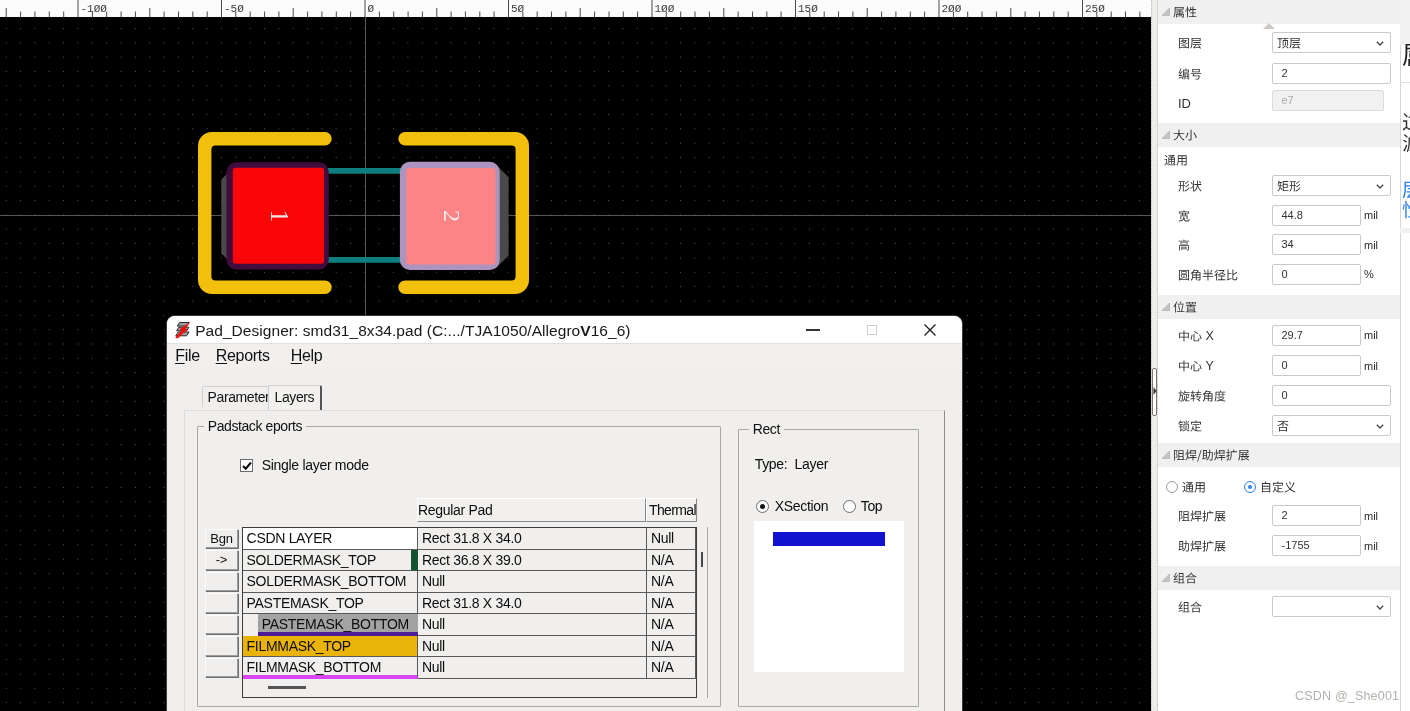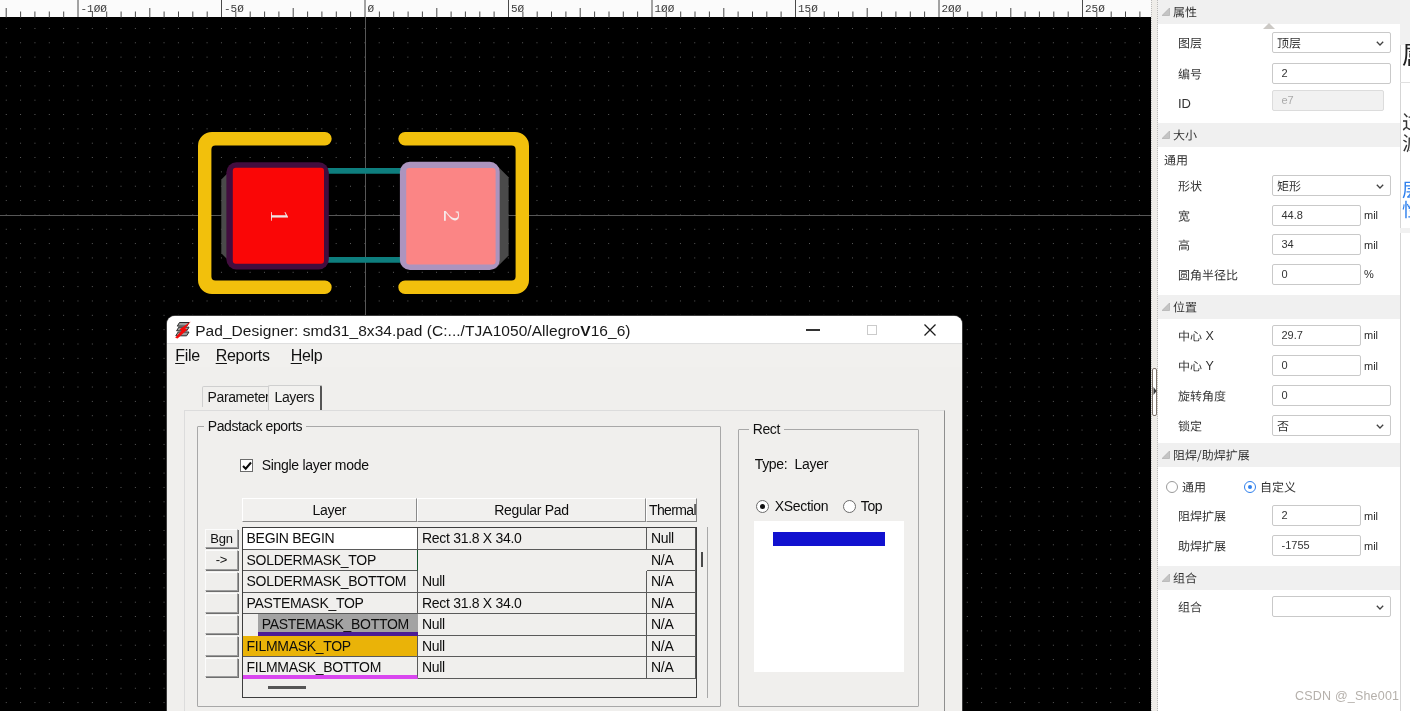--- a/index.html
+++ b/index.html
@@ -163,28 +163,28 @@
     <div class="tab" style="left:35px;top:70.4px;width:80.2px;height:21.1px;line-height:21px">Parameters</div>
     <div class="tab" style="left:101px;top:68.6px;width:54.3px;height:25px;line-height:23px;border-right:2px solid #555;background:#f2f1ef;z-index:2">Layers</div>
     <div id="sheet"></div>
     <div class="grp" style="left:30.3px;top:110px;width:524px;height:281px"></div>
     <div class="glab" style="left:37px;top:103px">Padstack eports</div>
     <div class="abs" style="left:73.3px;top:142.8px;width:13px;height:13px;background:#fff;border:1px solid #6b6b6b"></div>
     <svg class="abs" style="left:75px;top:144.5px" width="10" height="10">
       <path d="M1 5 L3.7 7.7 L9 1.5" stroke="#0a0a0a" stroke-width="2" fill="none"></path>
     </svg>
     <div class="abs t15" style="left:95px;top:141px">Single layer mode</div>
-    <div class="abs t15" style="left:74.9px;top:181.5px;width:175.4px;height:24px;line-height:23px;text-align:center;background:#f1f0ee;border:1px solid #8a8a8a;border-top-color:#fff;border-left-color:#fff;overflow:hidden">Layer</div>
-    <div class="abs t15" style="left:250.3px;top:181.5px;width:229.0px;height:24px;line-height:23px;text-align:center;background:#f1f0ee;border:1px solid #8a8a8a;border-top-color:#fff;border-left-color:#fff;overflow:hidden">Regular Pad</div>
+    <div class="abs t15" style="left:250.3px;top:181.5px;width:229.0px;height:24px;line-height:23px;background:#f1f0ee;border:1px solid #8a8a8a;border-top-color:#fff;border-left-color:#fff;overflow:hidden">Regular Pad</div>
     <div class="abs t15" style="left:479.3px;top:181.5px;width:51.5px;height:24px;line-height:23px;padding-left:2px;letter-spacing:-0.62px;background:#f1f0ee;border:1px solid #8a8a8a;border-top-color:#fff;border-left-color:#fff;overflow:hidden">Thermal</div>
     <div class="abs" style="left:74.9px;top:211.0px;width:455.9px;height:171.0px;background:#f0efed;border:1.5px solid #3d3d3d"></div>
-    <div class="cell t15" style="left:75.9px;top:212.0px;width:175.4px;height:21.6px;line-height:20.6px;padding-left:4px;background:#fff;border-right:1px solid #5a5a5a;border-bottom:1px solid #5a5a5a">BEGIN BEGIN</div>
+    <div class="cell t15" style="left:75.9px;top:212.0px;width:175.4px;height:21.6px;line-height:20.6px;padding-left:4px;background:#fff;border-right:1px solid #5a5a5a;border-bottom:1px solid #5a5a5a">CSDN LAYER</div>
     <div class="cell t15" style="left:251.3px;top:212.0px;width:229.0px;height:21.6px;line-height:20.6px;padding-left:4px;background:#f0efed;border-right:1px solid #5a5a5a;border-bottom:1px solid #5a5a5a">Rect 31.8 X 34.0</div>
     <div class="cell t15" style="left:480.3px;top:212.0px;width:49.5px;height:21.6px;line-height:20.6px;padding-left:4px;background:#f0efed;border-right:1px solid #5a5a5a;border-bottom:1px solid #5a5a5a">Null</div>
-    <div class="cell t15" style="left:75.9px;top:233.6px;width:175.4px;height:21.6px;line-height:20.6px;padding-left:4px;background:#f0efed;border-right:1px solid #14532d;border-bottom:1px solid #5a5a5a">SOLDERMASK_TOP</div>
+    <div class="cell t15" style="left:75.9px;top:233.6px;width:175.4px;height:21.6px;line-height:20.6px;padding-left:4px;background:#f0efed;border-right:7px solid #14532d;border-bottom:1px solid #5a5a5a">SOLDERMASK_TOP</div>
+    <div class="cell t15" style="left:251.3px;top:233.6px;width:229.0px;height:21.6px;line-height:20.6px;padding-left:4px;background:#f0efed;border-right:1px solid #5a5a5a;border-bottom:1px solid #5a5a5a">Rect 36.8 X 39.0</div>
     <div class="cell t15" style="left:480.3px;top:233.6px;width:49.5px;height:21.6px;line-height:20.6px;padding-left:4px;background:#f0efed;border-right:1px solid #5a5a5a;border-bottom:1px solid #5a5a5a">N/A</div>
     <div class="cell t15" style="left:75.9px;top:255.1px;width:175.4px;height:21.6px;line-height:20.6px;padding-left:4px;background:#f0efed;border-right:1px solid #5a5a5a;border-bottom:1px solid #5a5a5a">SOLDERMASK_BOTTOM</div>
     <div class="cell t15" style="left:251.3px;top:255.1px;width:229.0px;height:21.6px;line-height:20.6px;padding-left:4px;background:#f0efed;border-right:1px solid #5a5a5a;border-bottom:1px solid #5a5a5a">Null</div>
     <div class="cell t15" style="left:480.3px;top:255.1px;width:49.5px;height:21.6px;line-height:20.6px;padding-left:4px;background:#f0efed;border-right:1px solid #5a5a5a;border-bottom:1px solid #5a5a5a">N/A</div>
     <div class="cell t15" style="left:75.9px;top:276.7px;width:175.4px;height:21.6px;line-height:20.6px;padding-left:4px;background:#f0efed;border-right:1px solid #5a5a5a;border-bottom:1px solid #5a5a5a">PASTEMASK_TOP</div>
     <div class="cell t15" style="left:251.3px;top:276.7px;width:229.0px;height:21.6px;line-height:20.6px;padding-left:4px;background:#f0efed;border-right:1px solid #5a5a5a;border-bottom:1px solid #5a5a5a">Rect 31.8 X 34.0</div>
     <div class="cell t15" style="left:480.3px;top:276.7px;width:49.5px;height:21.6px;line-height:20.6px;padding-left:4px;background:#f0efed;border-right:1px solid #5a5a5a;border-bottom:1px solid #5a5a5a">N/A</div>
     <div class="cell t15" style="left:91px;top:298.3px;width:175.4px;height:21.6px;line-height:20.6px;padding-left:4px;background:#a3a3a3;border-right:1px solid #5a5a5a;border-bottom:4px solid #4c1d95">PASTEMASK_BOTTOM</div>
     <div class="cell t15" style="left:251.3px;top:298.3px;width:229.0px;height:21.6px;line-height:20.6px;padding-left:4px;background:#f0efed;border-right:1px solid #5a5a5a;border-bottom:1px solid #5a5a5a">Null</div>
     <div class="cell t15" style="left:480.3px;top:298.3px;width:49.5px;height:21.6px;line-height:20.6px;padding-left:4px;background:#f0efed;border-right:1px solid #5a5a5a;border-bottom:1px solid #5a5a5a">N/A</div>

